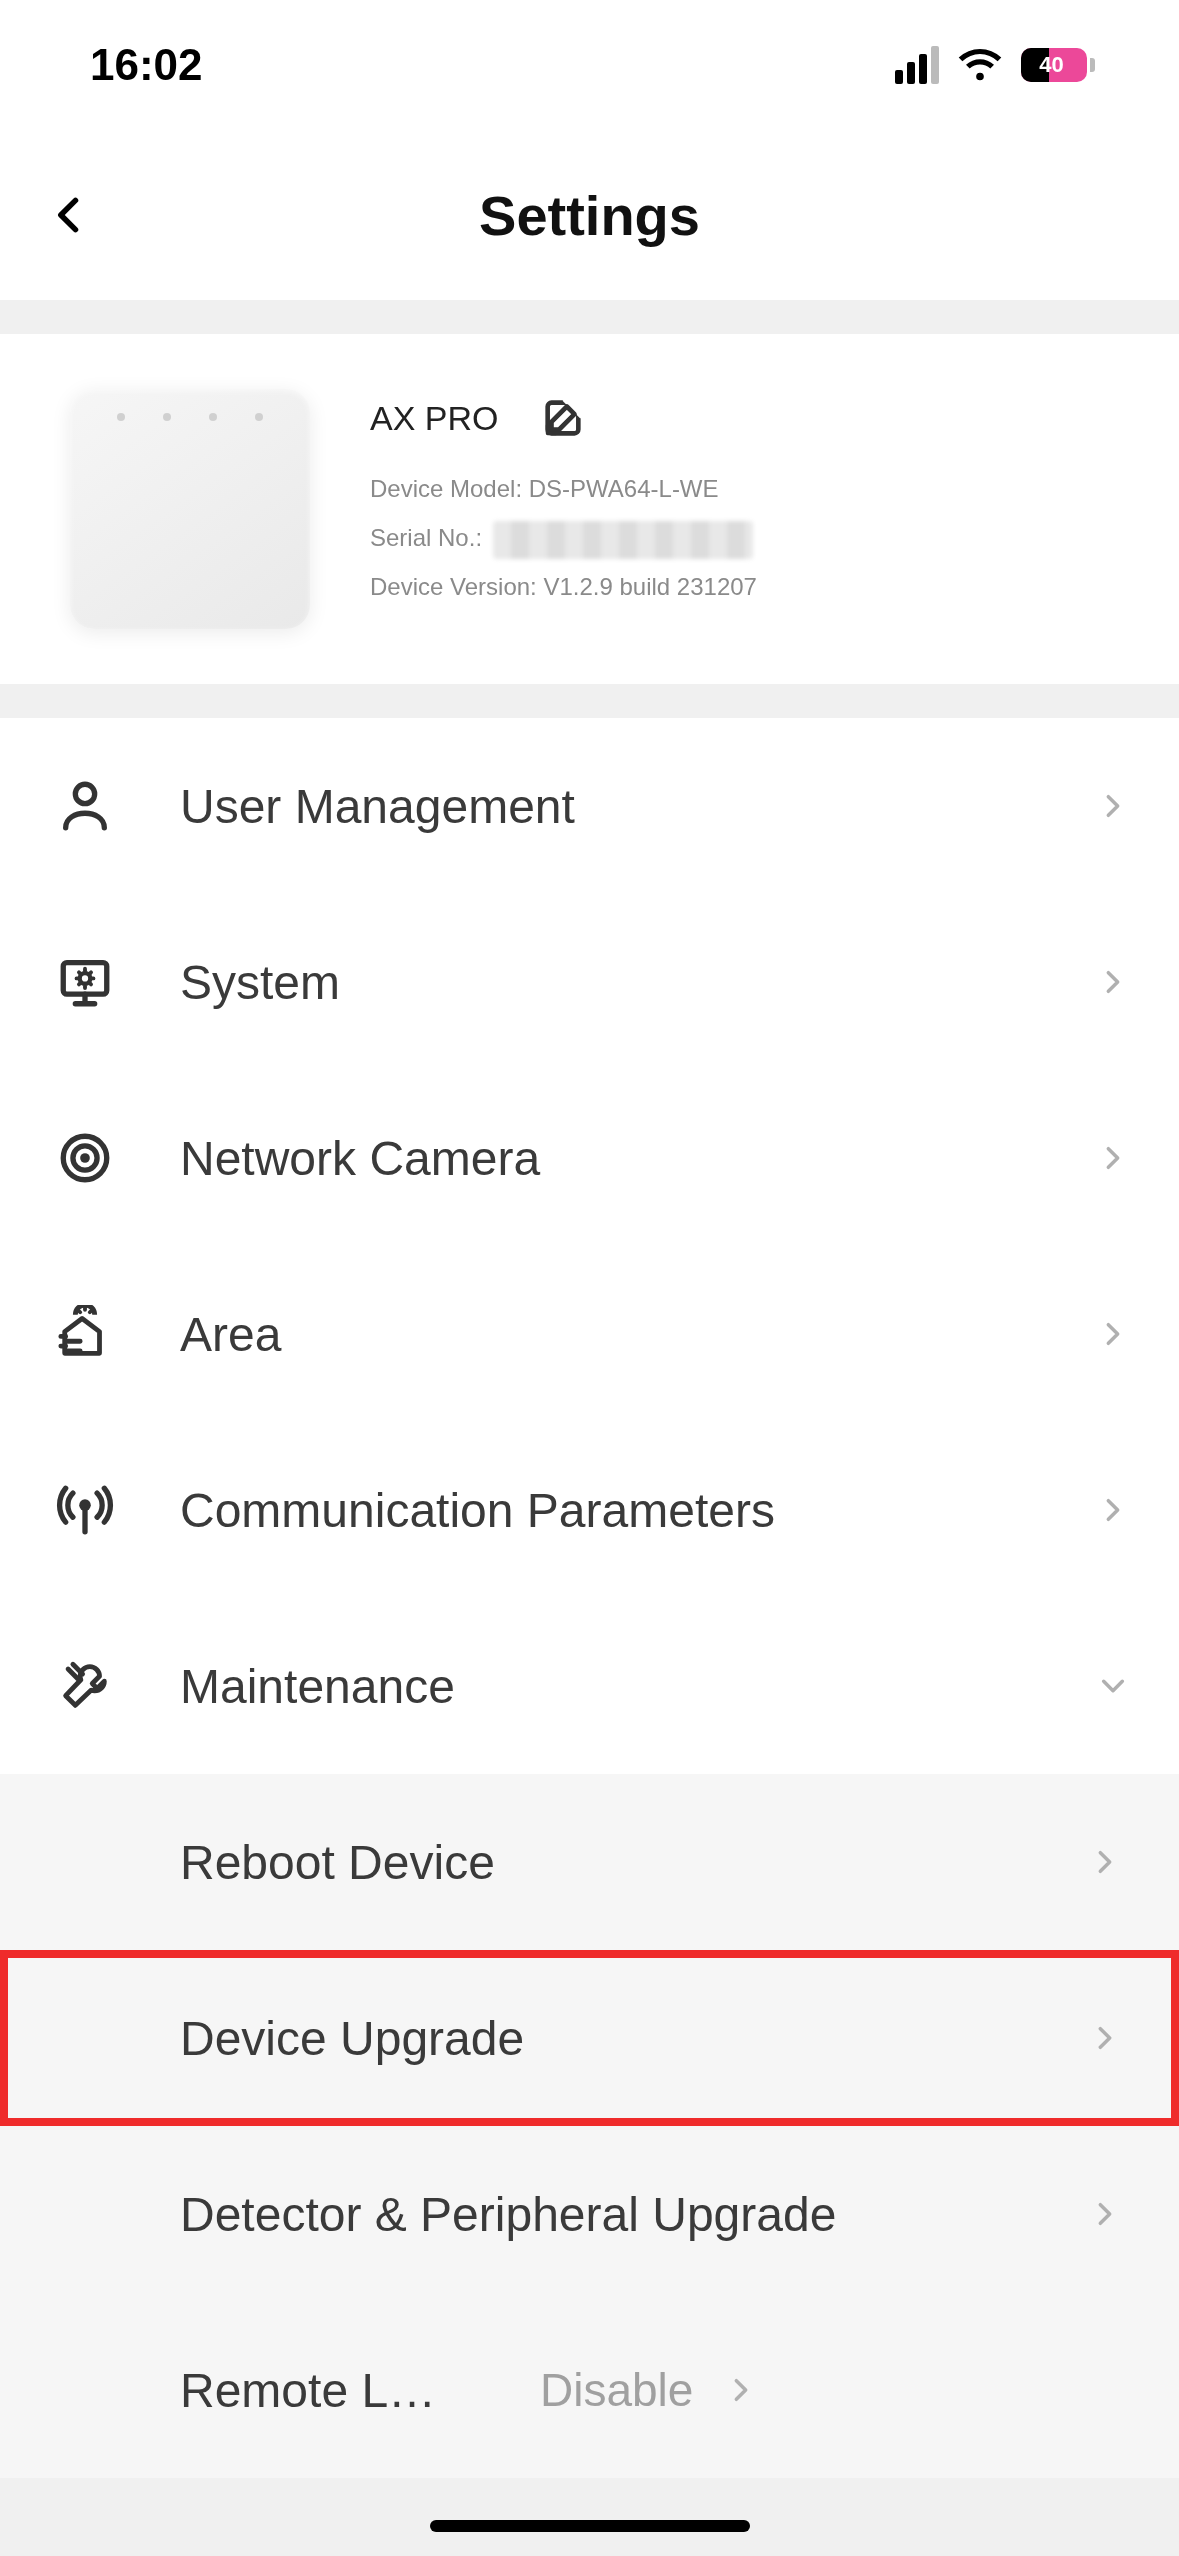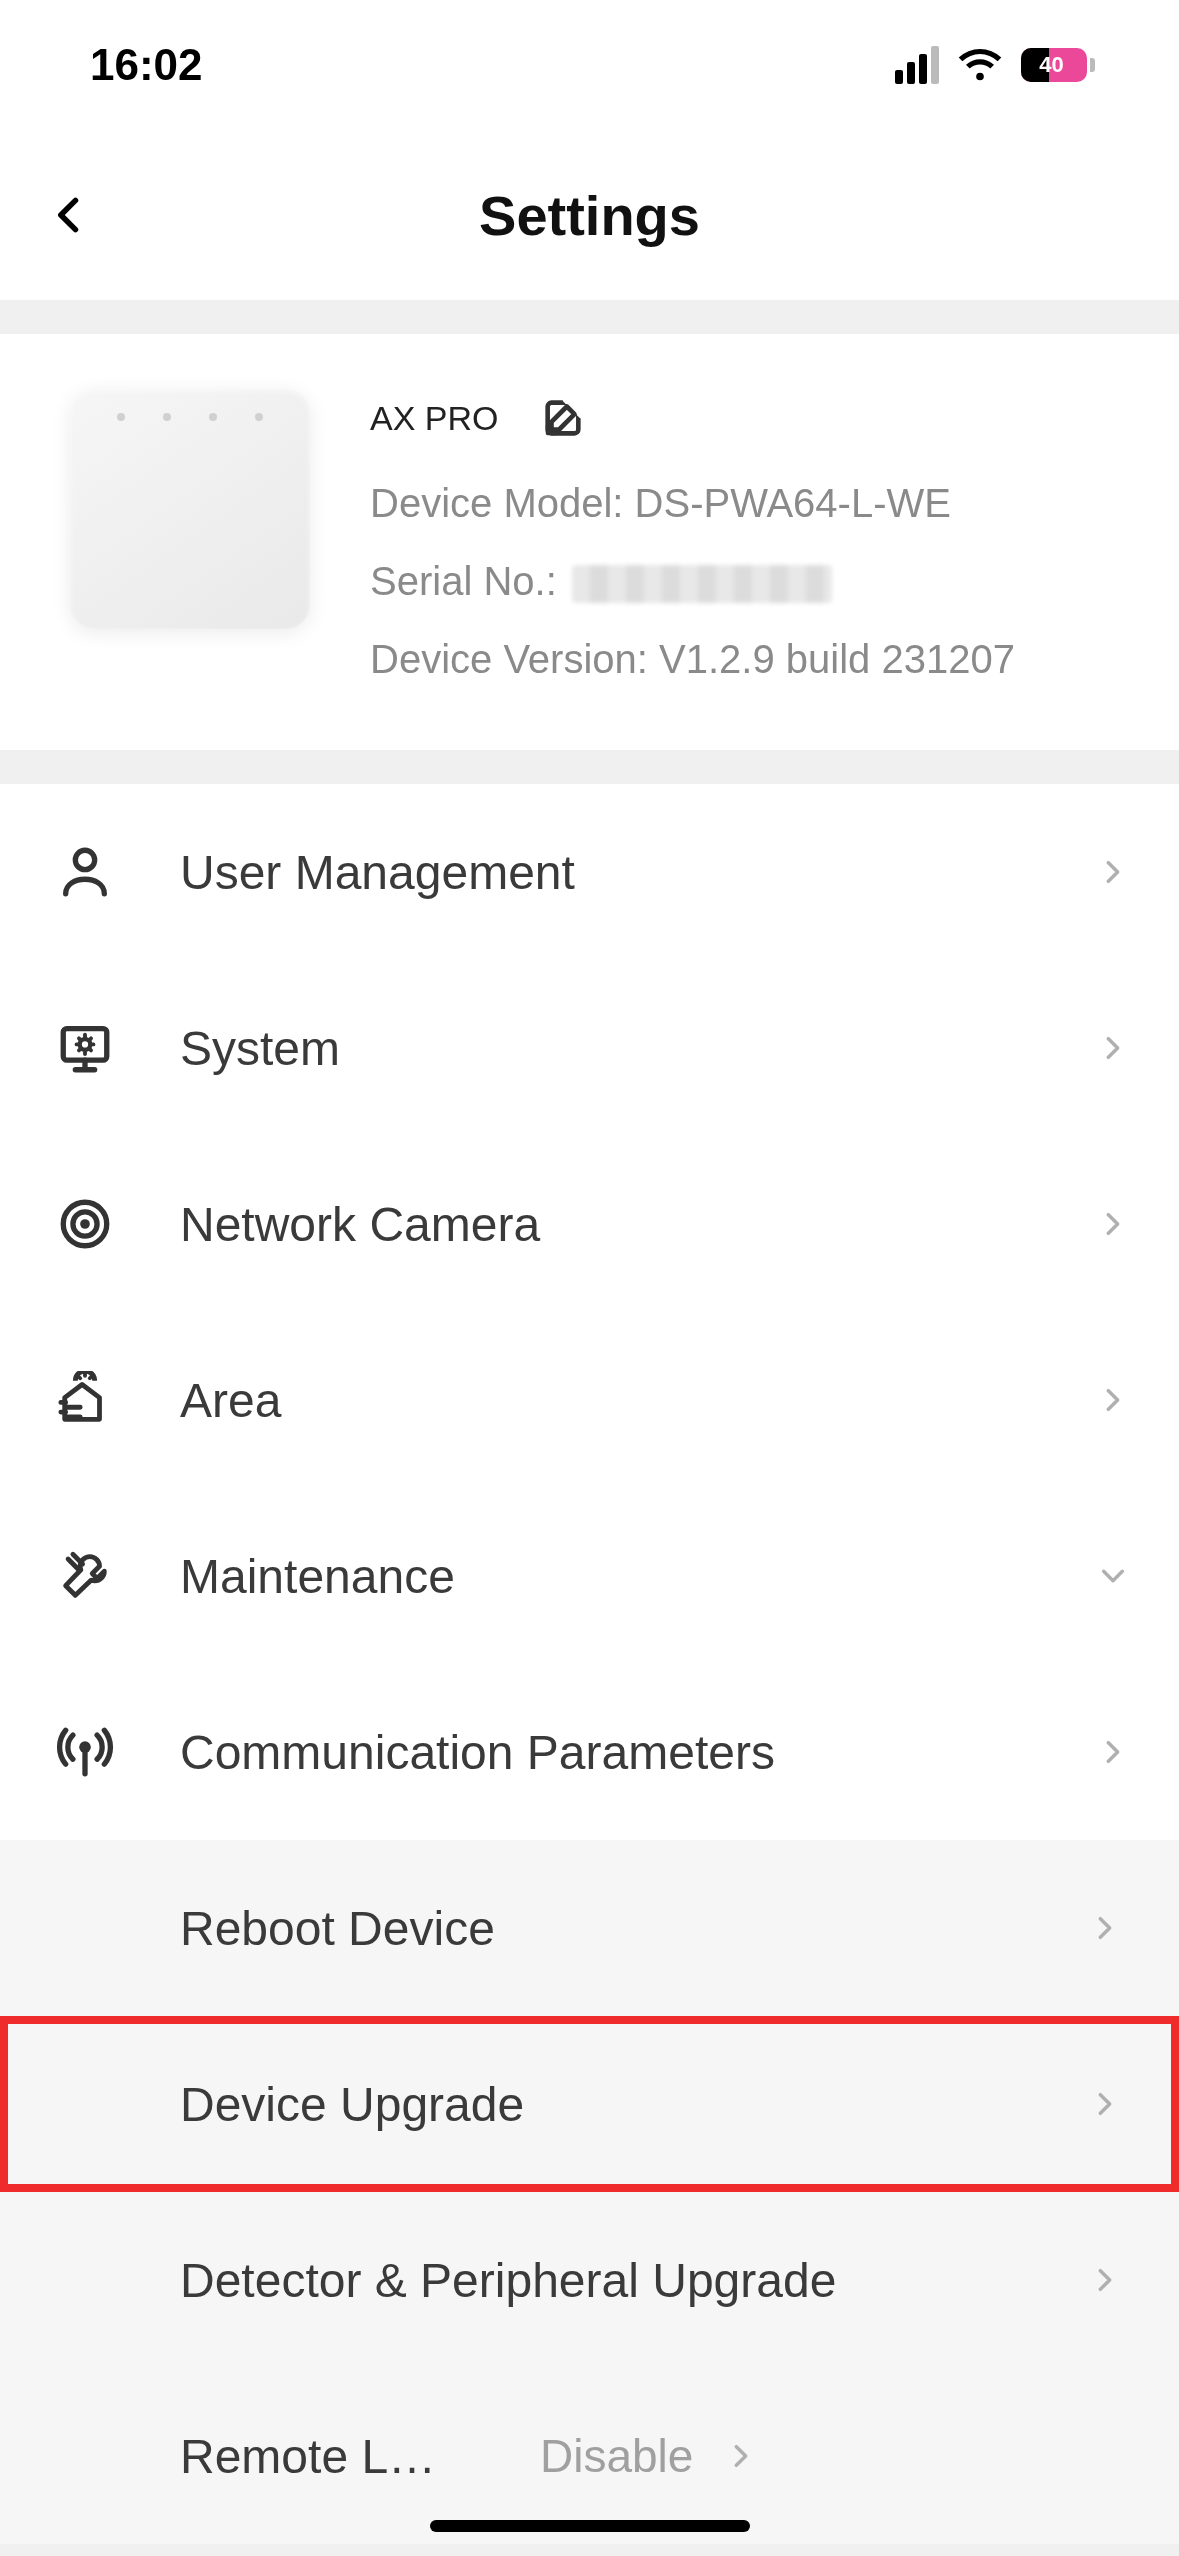--- a/index.html
+++ b/index.html
@@ -74,21 +74,21 @@
     content:"";
     position:absolute; top:28px; left:40px; right:40px; height:6px;
     display:flex; gap:40px;
   }
   .dev-dots{position:absolute;top:24px;left:0;right:0;display:flex;justify-content:center;gap:38px;}
   .dev-dots i{width:8px;height:8px;background:#d0d0d0;border-radius:50%;display:block;}
   .device-info { flex:1; display:flex; flex-direction:column; gap: 6px; padding-top:4px;}
   .dev-name-row { display:flex; align-items:center; gap: 40px; margin-bottom:18px;}
   .dev-name { font-size: 34px; font-weight: 500; color:#222;}
   .edit-ic { width:50px; height:50px; display:flex; align-items:center; justify-content:center; color:#333;}
-  .dev-meta { font-size: 40px; color:#8a8a8a; line-height:1.8; }
+  .dev-meta { font-size: 24px; color:#8a8a8a; line-height:1.8; }
   .serial-blur {
     display:inline-block; width:260px; height:38px; vertical-align:middle;
     background: repeating-linear-gradient(90deg,#e8e8e8 0 18px,#dcdcdc 18px 36px);
     filter: blur(2px); border-radius:4px; margin-left:4px;
   }
 
   .list { background:#ffffff; }
   .list-item {
     display:flex; align-items:center; height: 176px;
     padding: 0 48px 0 56px;
@@ -259,48 +259,48 @@
     <div class="chev">
         <svg viewBox="0 0 24 24">
           <path d="M8 4l8 8-8 8" stroke="currentColor" stroke-width="3" fill="none" stroke-linecap="round" stroke-linejoin="round"></path>
         </svg>
       </div>
   </div>
 
   <div class="list-item">
     <div class="li-icon">
       <svg viewBox="0 0 24 24">
-          <path d="M14 4a4 4 0 00-4 4c0 .5.1 1 .3 1.4L4 16l4 4 6.6-6.3c.4.2.9.3 1.4.3a4 4 0 004-4l-3 3-2-2 3-3a4 4 0 00-4-4z" fill="none" stroke="#333" stroke-width="2" stroke-linejoin="round"></path>
-          <path d="M5 5l4 4M7 3l4 4" stroke="#333" stroke-width="2" stroke-linecap="round"></path>
-        </svg>
-    </div>
-    <div class="li-label">Maintenance</div>
-    <div class="chev down">
-        <svg viewBox="0 0 24 24">
-          <path d="M8 4l8 8-8 8" stroke="currentColor" stroke-width="3" fill="none" stroke-linecap="round" stroke-linejoin="round"></path>
-        </svg>
-      </div>
-  </div>
-
-  <div class="list-item">
-    <div class="li-icon">
-      <svg viewBox="0 0 24 24">
           <circle cx="12" cy="10" r="2.4" fill="#333"></circle>
           <path d="M12 12v9" stroke="#333" stroke-width="2.2" stroke-linecap="round"></path>
           <path d="M7 5a7 7 0 000 10M17 5a7 7 0 010 10" fill="none" stroke="#333" stroke-width="2.2" stroke-linecap="round"></path>
           <path d="M4 3a11 11 0 000 14M20 3a11 11 0 010 14" fill="none" stroke="#333" stroke-width="2.2" stroke-linecap="round"></path>
         </svg>
     </div>
     <div class="li-label">Communication Parameters</div>
     <div class="chev">
         <svg viewBox="0 0 24 24">
           <path d="M8 4l8 8-8 8" stroke="currentColor" stroke-width="3" fill="none" stroke-linecap="round" stroke-linejoin="round"></path>
         </svg>
       </div>
   </div>
+
+  <div class="list-item">
+    <div class="li-icon">
+      <svg viewBox="0 0 24 24">
+          <path d="M14 4a4 4 0 00-4 4c0 .5.1 1 .3 1.4L4 16l4 4 6.6-6.3c.4.2.9.3 1.4.3a4 4 0 004-4l-3 3-2-2 3-3a4 4 0 00-4-4z" fill="none" stroke="#333" stroke-width="2" stroke-linejoin="round"></path>
+          <path d="M5 5l4 4M7 3l4 4" stroke="#333" stroke-width="2" stroke-linecap="round"></path>
+        </svg>
+    </div>
+    <div class="li-label">Maintenance</div>
+    <div class="chev down">
+        <svg viewBox="0 0 24 24">
+          <path d="M8 4l8 8-8 8" stroke="currentColor" stroke-width="3" fill="none" stroke-linecap="round" stroke-linejoin="round"></path>
+        </svg>
+      </div>
+  </div>
 </div>
 
 <div class="sublist">
 
   <div class="sub-item">
     <div class="li-label">Reboot Device</div>
     <div class="chev">
         <svg viewBox="0 0 24 24">
           <path d="M8 4l8 8-8 8" stroke="currentColor" stroke-width="3" fill="none" stroke-linecap="round" stroke-linejoin="round"></path>
         </svg>

